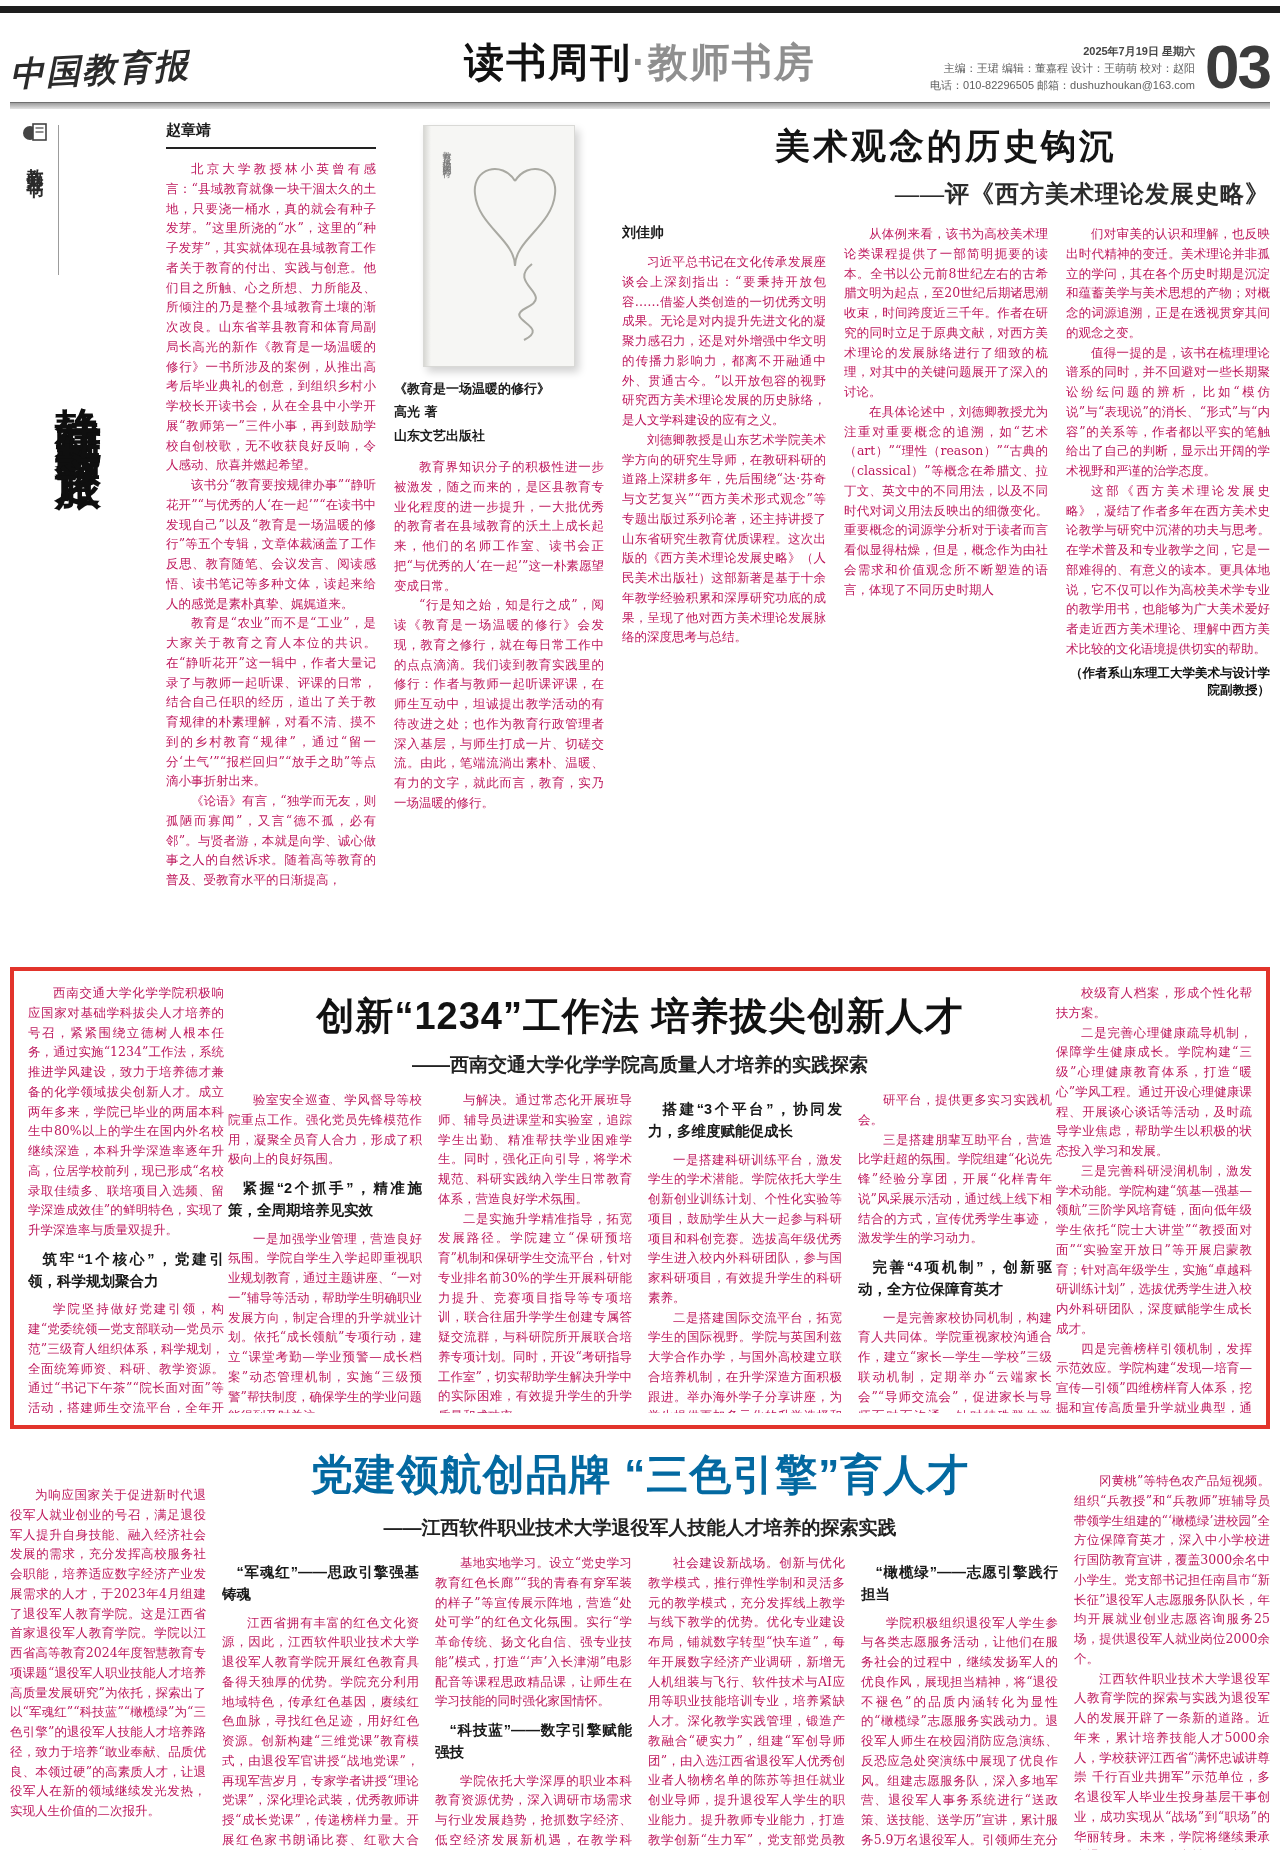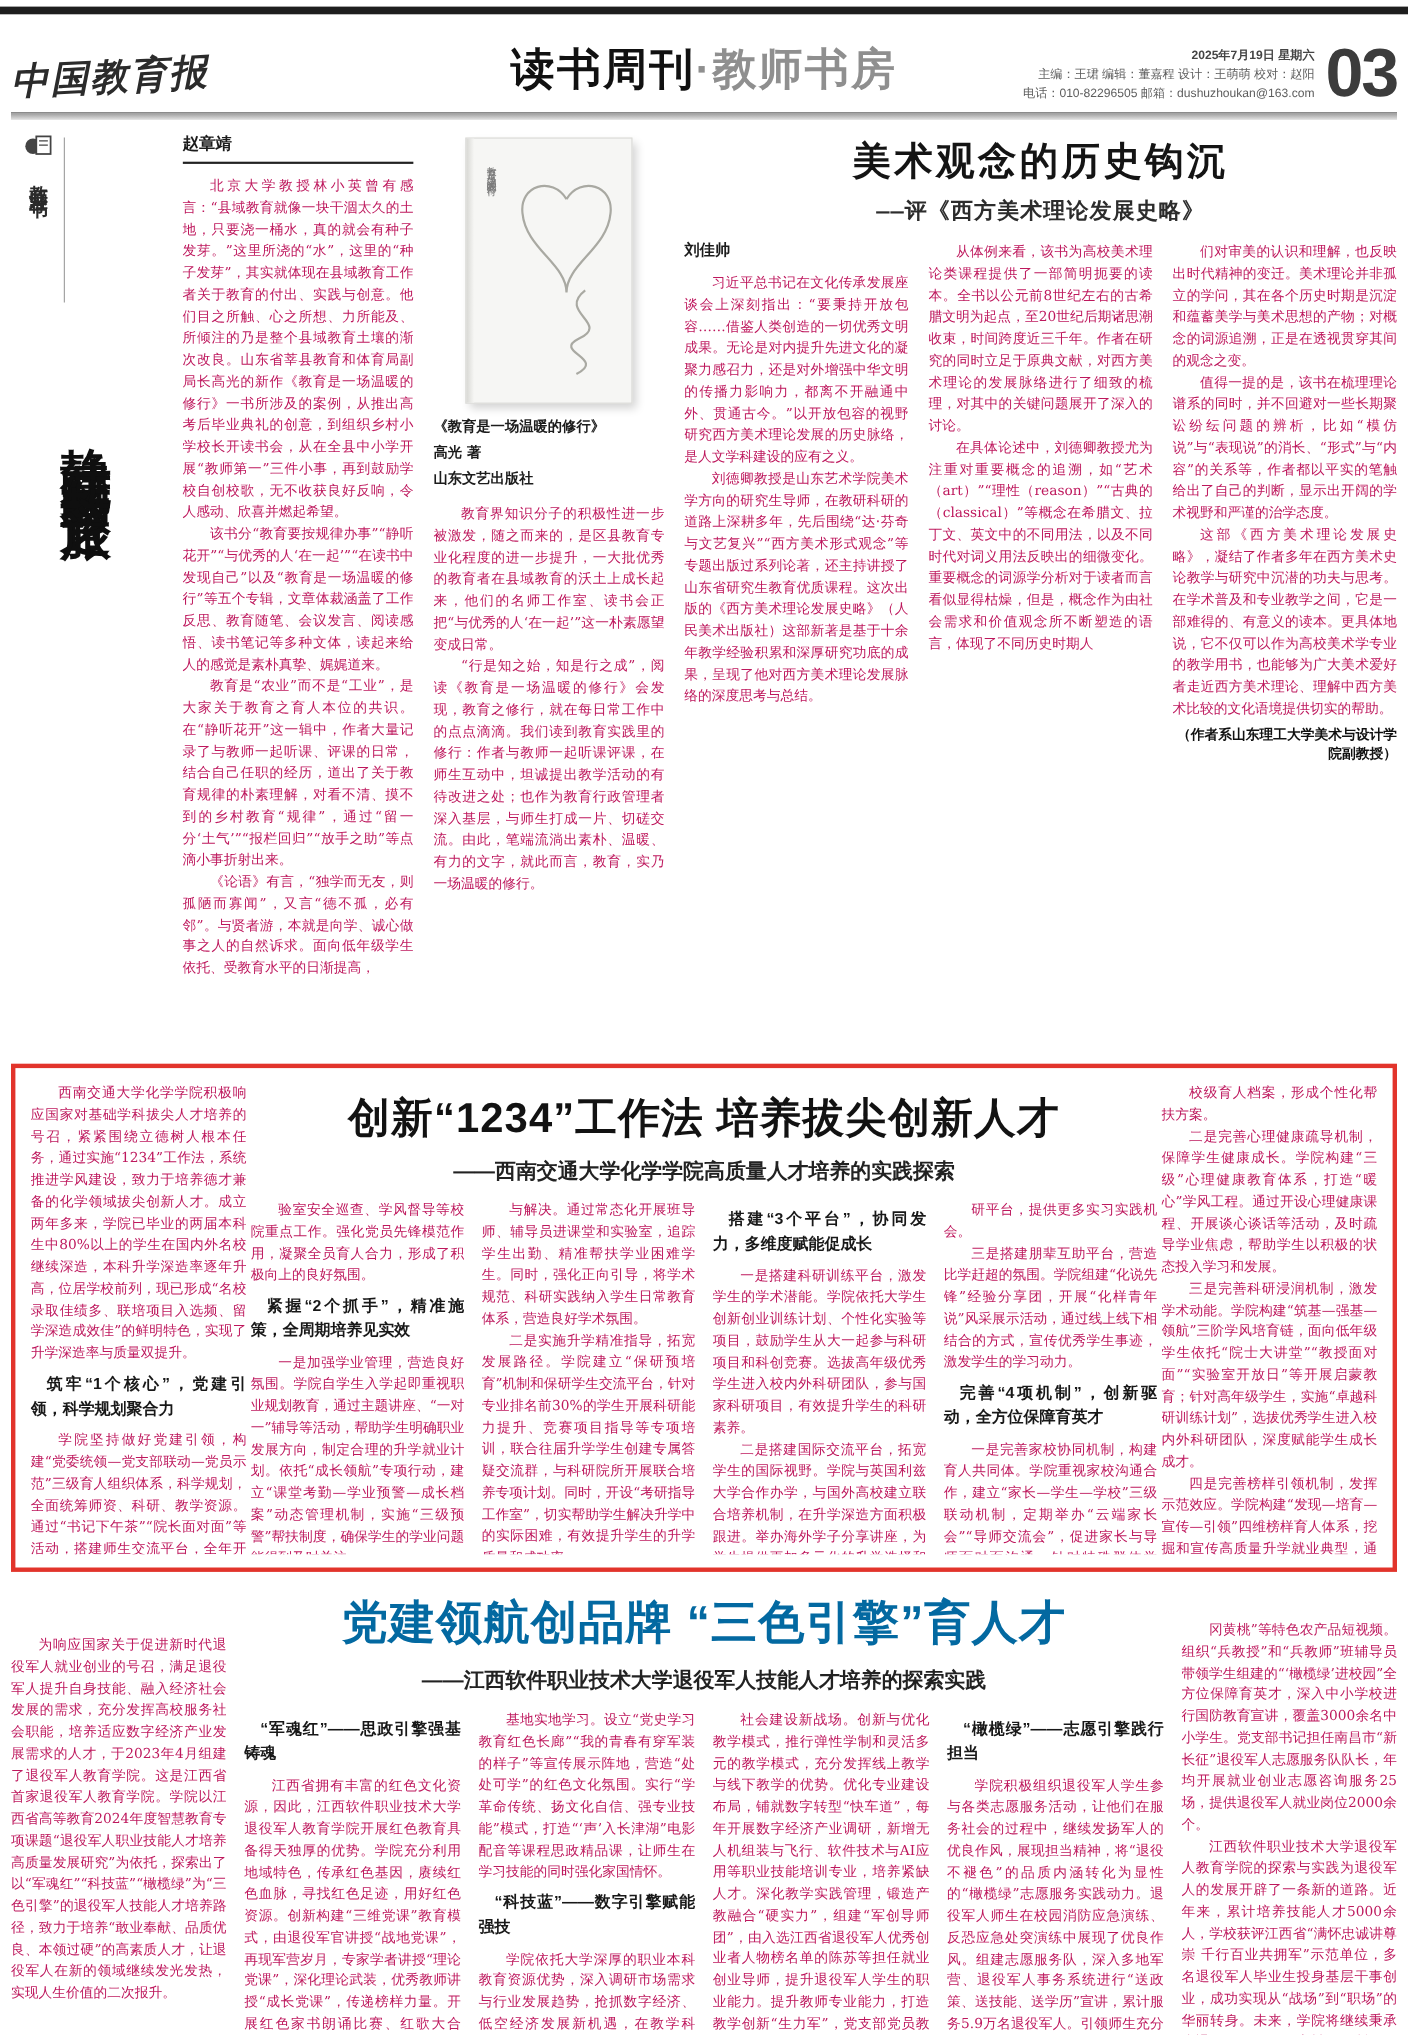--- a/index.html
+++ b/index.html
@@ -61,22 +61,22 @@
   .cover-title { position:absolute; left:16px; top:18px; writing-mode:vertical-rl;
                  text-orientation:upright; font-size:9px; color:#777; letter-spacing:2px;
                  font-family:"Liberation Sans",sans-serif; }
   .cover-art { position:absolute; right:4px; top:10px; }
   .book-caption { font-weight:700; font-size:13px; line-height:1.8; margin:2px 0 10px; }
   .book-caption div { white-space:nowrap; }
 
   .article-art { flex:1 1 auto; display:flex; flex-direction:column; }
   .art-headline { text-align:center; font-family:"Liberation Sans","DejaVu Sans",sans-serif;
                   font-weight:700; font-size:35px; letter-spacing:3px; color:#141414; margin-top:2px; }
-  .art-subtitle { text-align:center; font-family:Liberation Mono, monospace; font-weight:700;
-                  font-size:20px; color:#2c2c2c; margin:8px 0 14px; letter-spacing:1px; }
+  .art-subtitle { text-align:right; font-family:Liberation Serif, serif; font-weight:700;
+                  font-size:24px; color:#2c2c2c; margin:8px 0 14px; letter-spacing:1px; }
   .art-author { font-family:"Liberation Sans",sans-serif; font-weight:700; font-size:14px; margin:0 0 10px; }
   .art-cols { display:flex; gap:18px; flex:1; overflow:hidden; }
   .art-cols .col { flex:1 1 0; }
 
   
   .red-box { margin-top:10px; border:4px solid #e2342b; height:462px; padding:12px 14px;
              display:flex; gap:4px; overflow:hidden; }
   .red-box .side-col { flex:0 0 196px; }
   .red-center { flex:1 1 auto; display:flex; flex-direction:column;justify-content:center; }
   .red-headline { text-align:center; font-family:"Liberation Sans","DejaVu Sans",sans-serif;
@@ -139,21 +139,21 @@
       <div class="rail-headline">静待花开的教育之旅</div>
     </div>
 
     <div class="article-book">
       <div class="col">
         <div class="author-head">赵章靖</div>
         <div>
             <p class="para">北京大学教授林小英曾有感言：“县域教育就像一块干涸太久的土地，只要浇一桶水，真的就会有种子发芽。”这里所浇的“水”，这里的“种子发芽”，其实就体现在县域教育工作者关于教育的付出、实践与创意。他们目之所触、心之所想、力所能及、所倾注的乃是整个县域教育土壤的渐次改良。山东省莘县教育和体育局副局长高光的新作《教育是一场温暖的修行》一书所涉及的案例，从推出高考后毕业典礼的创意，到组织乡村小学校长开读书会，从在全县中小学开展“教师第一”三件小事，再到鼓励学校自创校歌，无不收获良好反响，令人感动、欣喜并燃起希望。</p>
             <p class="para">该书分“教育要按规律办事”“静听花开”“与优秀的人‘在一起’”“在读书中发现自己”以及“教育是一场温暖的修行”等五个专辑，文章体裁涵盖了工作反思、教育随笔、会议发言、阅读感悟、读书笔记等多种文体，读起来给人的感觉是素朴真挚、娓娓道来。</p>
             <p class="para">教育是“农业”而不是“工业”，是大家关于教育之育人本位的共识。在“静听花开”这一辑中，作者大量记录了与教师一起听课、评课的日常，结合自己任职的经历，道出了关于教育规律的朴素理解，对看不清、摸不到的乡村教育“规律”，通过“留一分‘土气’”“报栏回归”“放手之助”等点滴小事折射出来。</p>
-            <p class="para">《论语》有言，“独学而无友，则孤陋而寡闻”，又言“德不孤，必有邻”。与贤者游，本就是向学、诚心做事之人的自然诉求。面向低年级学生依托、受教育水平的日渐提高，</p>
+            <p class="para">《论语》有言，“独学而无友，则孤陋而寡闻”，又言“德不孤，必有邻”。与贤者游，本就是向学、诚心做事之人的自然诉求。随着高等教育的普及、受教育水平的日渐提高，</p>
           </div>
       </div>
       <div class="col">
         <div class="book-figure">
           <div class="book-spine"></div>
           <div class="cover-title">教育是一场温暖的修行</div>
           <div class="cover-art">
             <svg width="110" height="215" viewBox="0 0 110 215">
               <path d="M55,45 C42,24 12,32 15,58 C18,90 55,104 55,130 C55,104 92,90 95,58 C98,32 68,24 55,45" fill="none" stroke="#a9a9a2" stroke-width="2"></path>
               <path d="M72,128 C46,148 96,158 66,172 C42,184 92,190 64,204" fill="none" stroke="#a9a9a2" stroke-width="2"></path>

